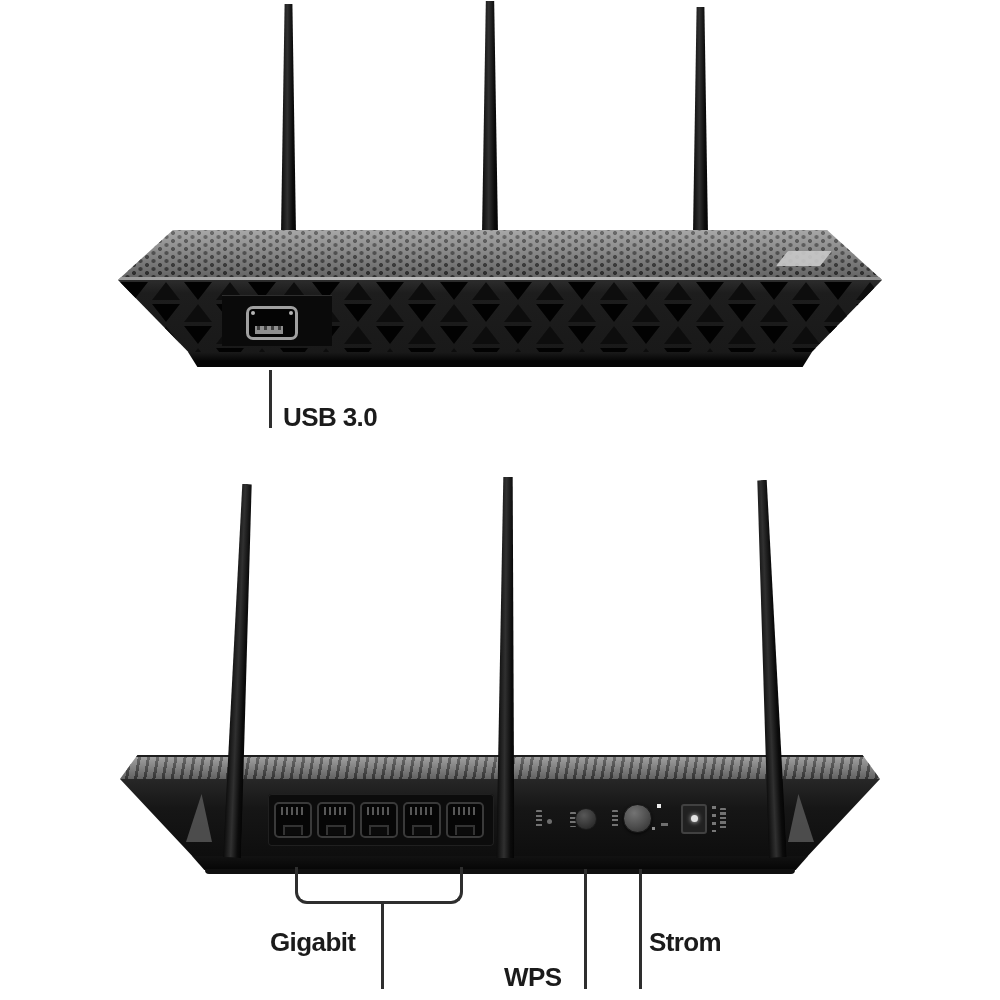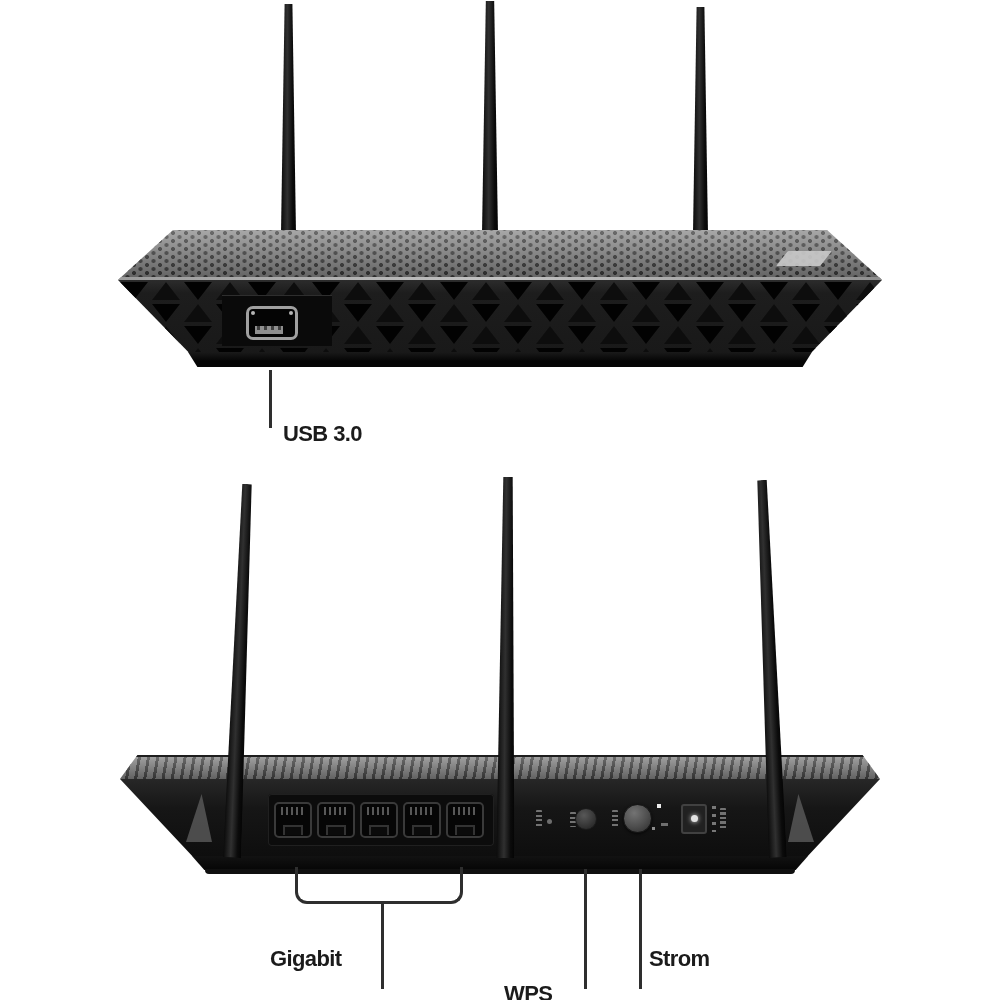--- a/index.html
+++ b/index.html
@@ -95,22 +95,22 @@
   .rv-foot{left:205px;top:869px;width:590px;height:5px;background:#101010;border-radius:0 0 4px 4px;z-index:25;}
 
   
   .callout-line{position:absolute;width:3px;background:#2e2e2e;z-index:40;}
   .usb-line{left:269px;top:370px;height:58px;}
   .wps-line{left:584px;top:869px;height:120px;}
   .pw-line{left:639px;top:869px;height:120px;}
   .ge-bracket{position:absolute;left:295px;top:867px;width:168px;height:37px;z-index:40;
     border:3px solid #2e2e2e;border-top:none;border-radius:0 0 12px 12px;box-sizing:border-box;}
   .ge-stem{left:381px;top:902px;width:3px;height:87px;background:#2e2e2e;z-index:40;}
-  .label{position:absolute;color:#1b1b1b;font-size:22px;font-weight:bold;letter-spacing:-0.6px;
-    line-height:35px;white-space:pre;z-index:41;margin-top:16px;}
+  .label{position:absolute;color:#1b1b1b;font-size:26px;font-weight:bold;letter-spacing:-0.6px;
+    line-height:35px;white-space:pre;z-index:41;}
   .usb-label{left:283px;top:400px;}
   .ge-label{left:270px;top:925px;}
   .wps-label{left:504px;top:960px;}
   .pw-label{left:649px;top:925px;}
 </style>
 </head>
 <body>
 
 <div class="stage">
 

